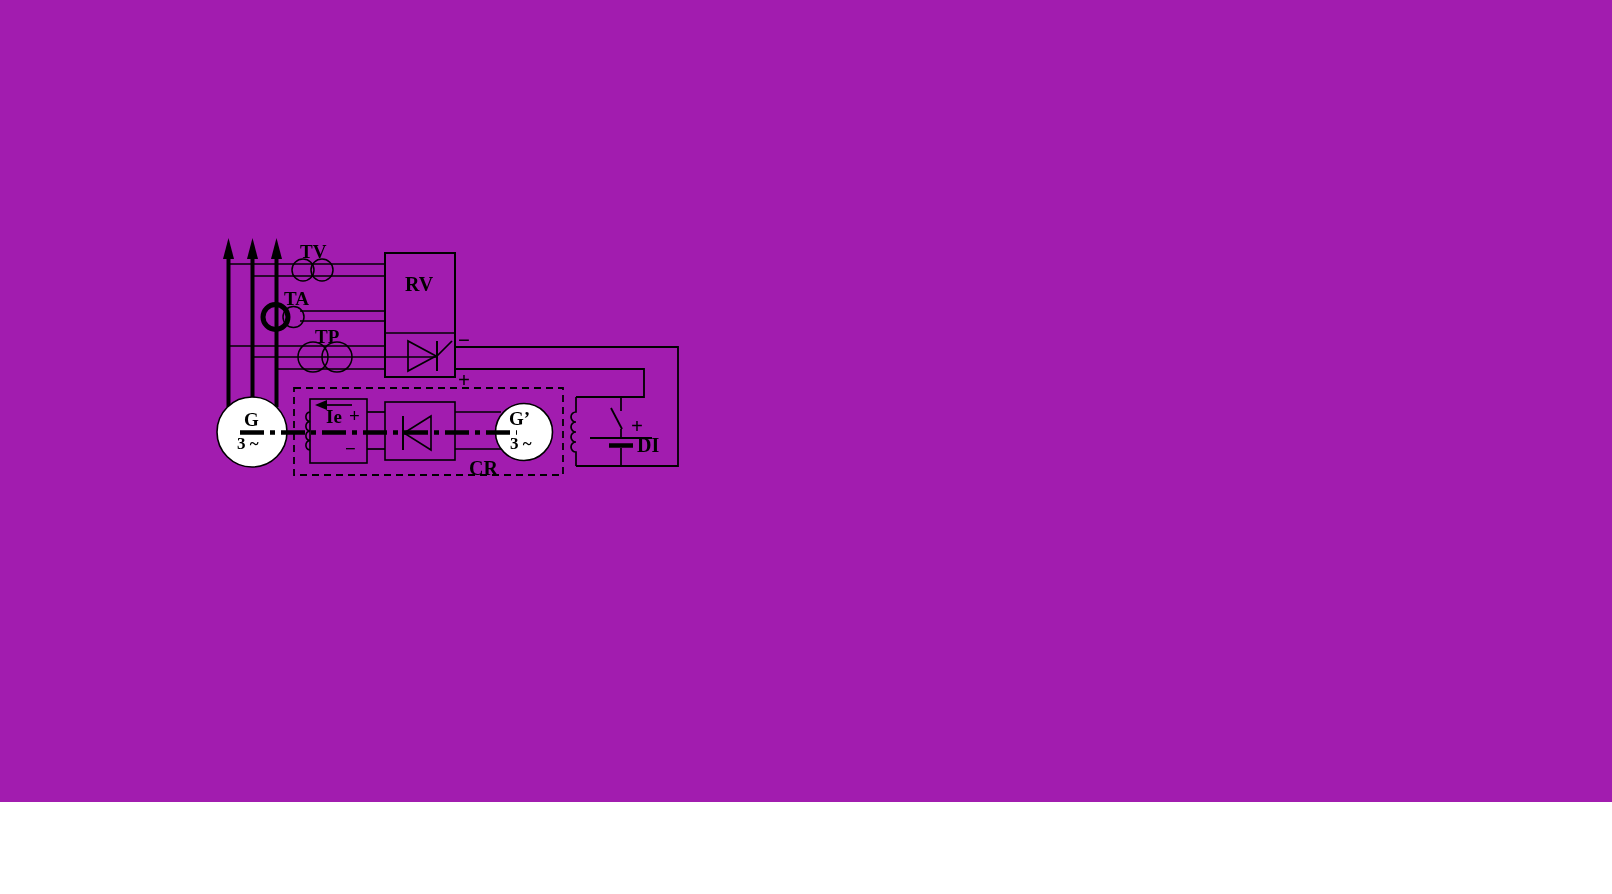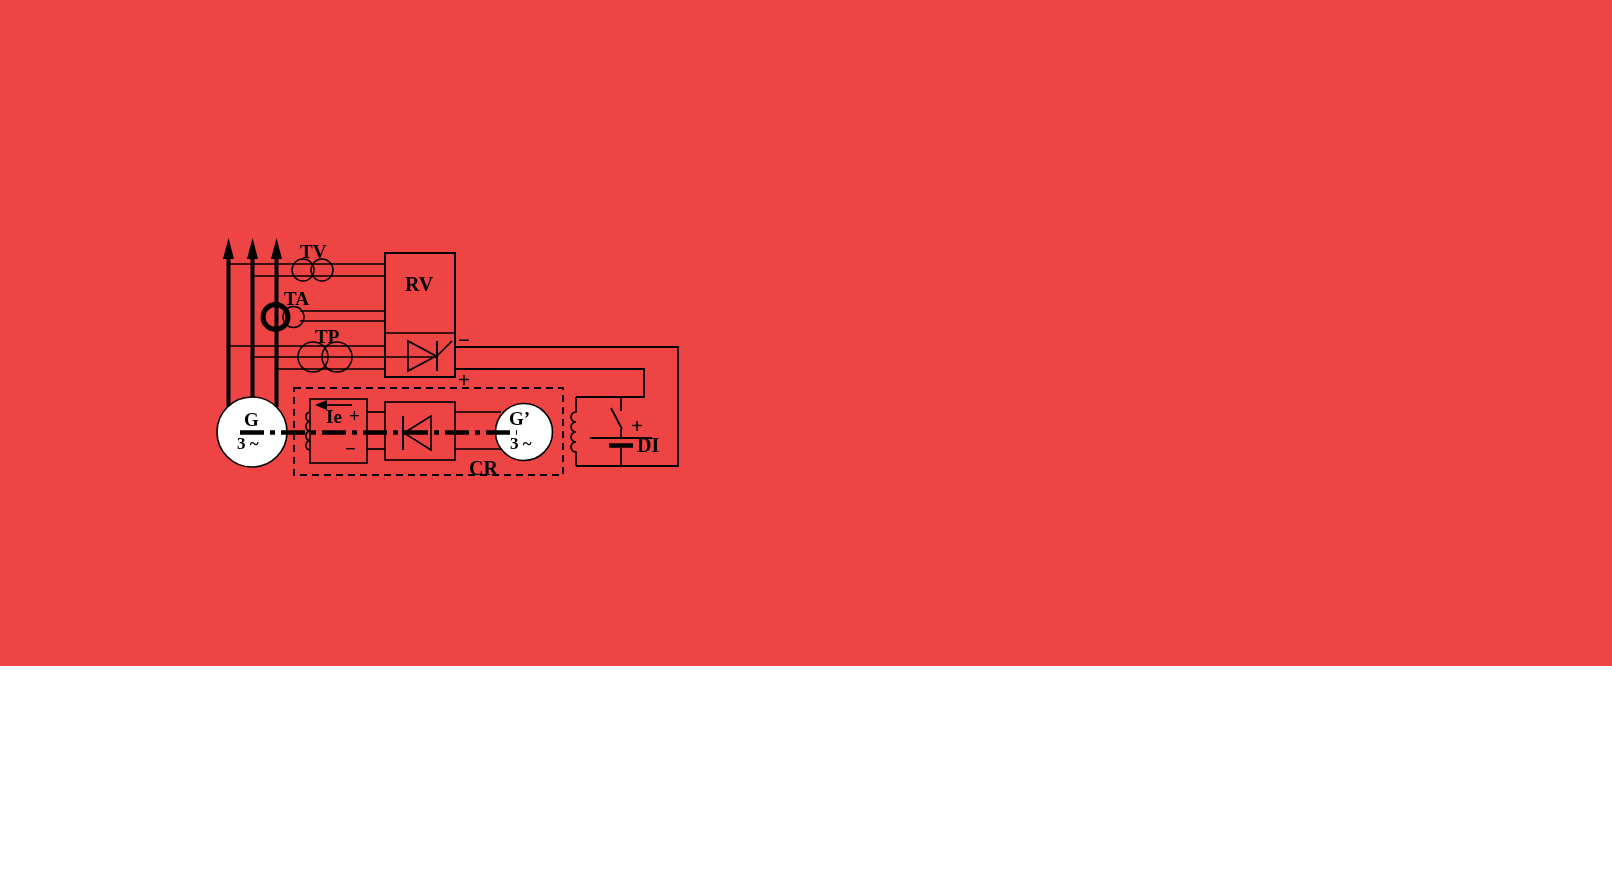--- a/index.html
+++ b/index.html
@@ -6,22 +6,22 @@
     margin: 0;
     padding: 0;
     background: #ffffff;
     width: 1612px;
     height: 894px;
     overflow: hidden;
   }
   .canvas {
     position: relative;
     width: 1612px;
-    height: 666px;
-    background: #ef4444;
+    height: 802px;
+    background: #a21caf;
   }
   svg text {
     font-family: "Liberation Serif", "DejaVu Serif", serif;
     font-weight: bold;
     fill: #000000;
   }
   .lbl-19 { font-size: 19px; }
   .lbl-17 { font-size: 17px; }
   .lbl-20 { font-size: 20px; }
   .sign  { font-size: 21px; font-weight: bold; }

